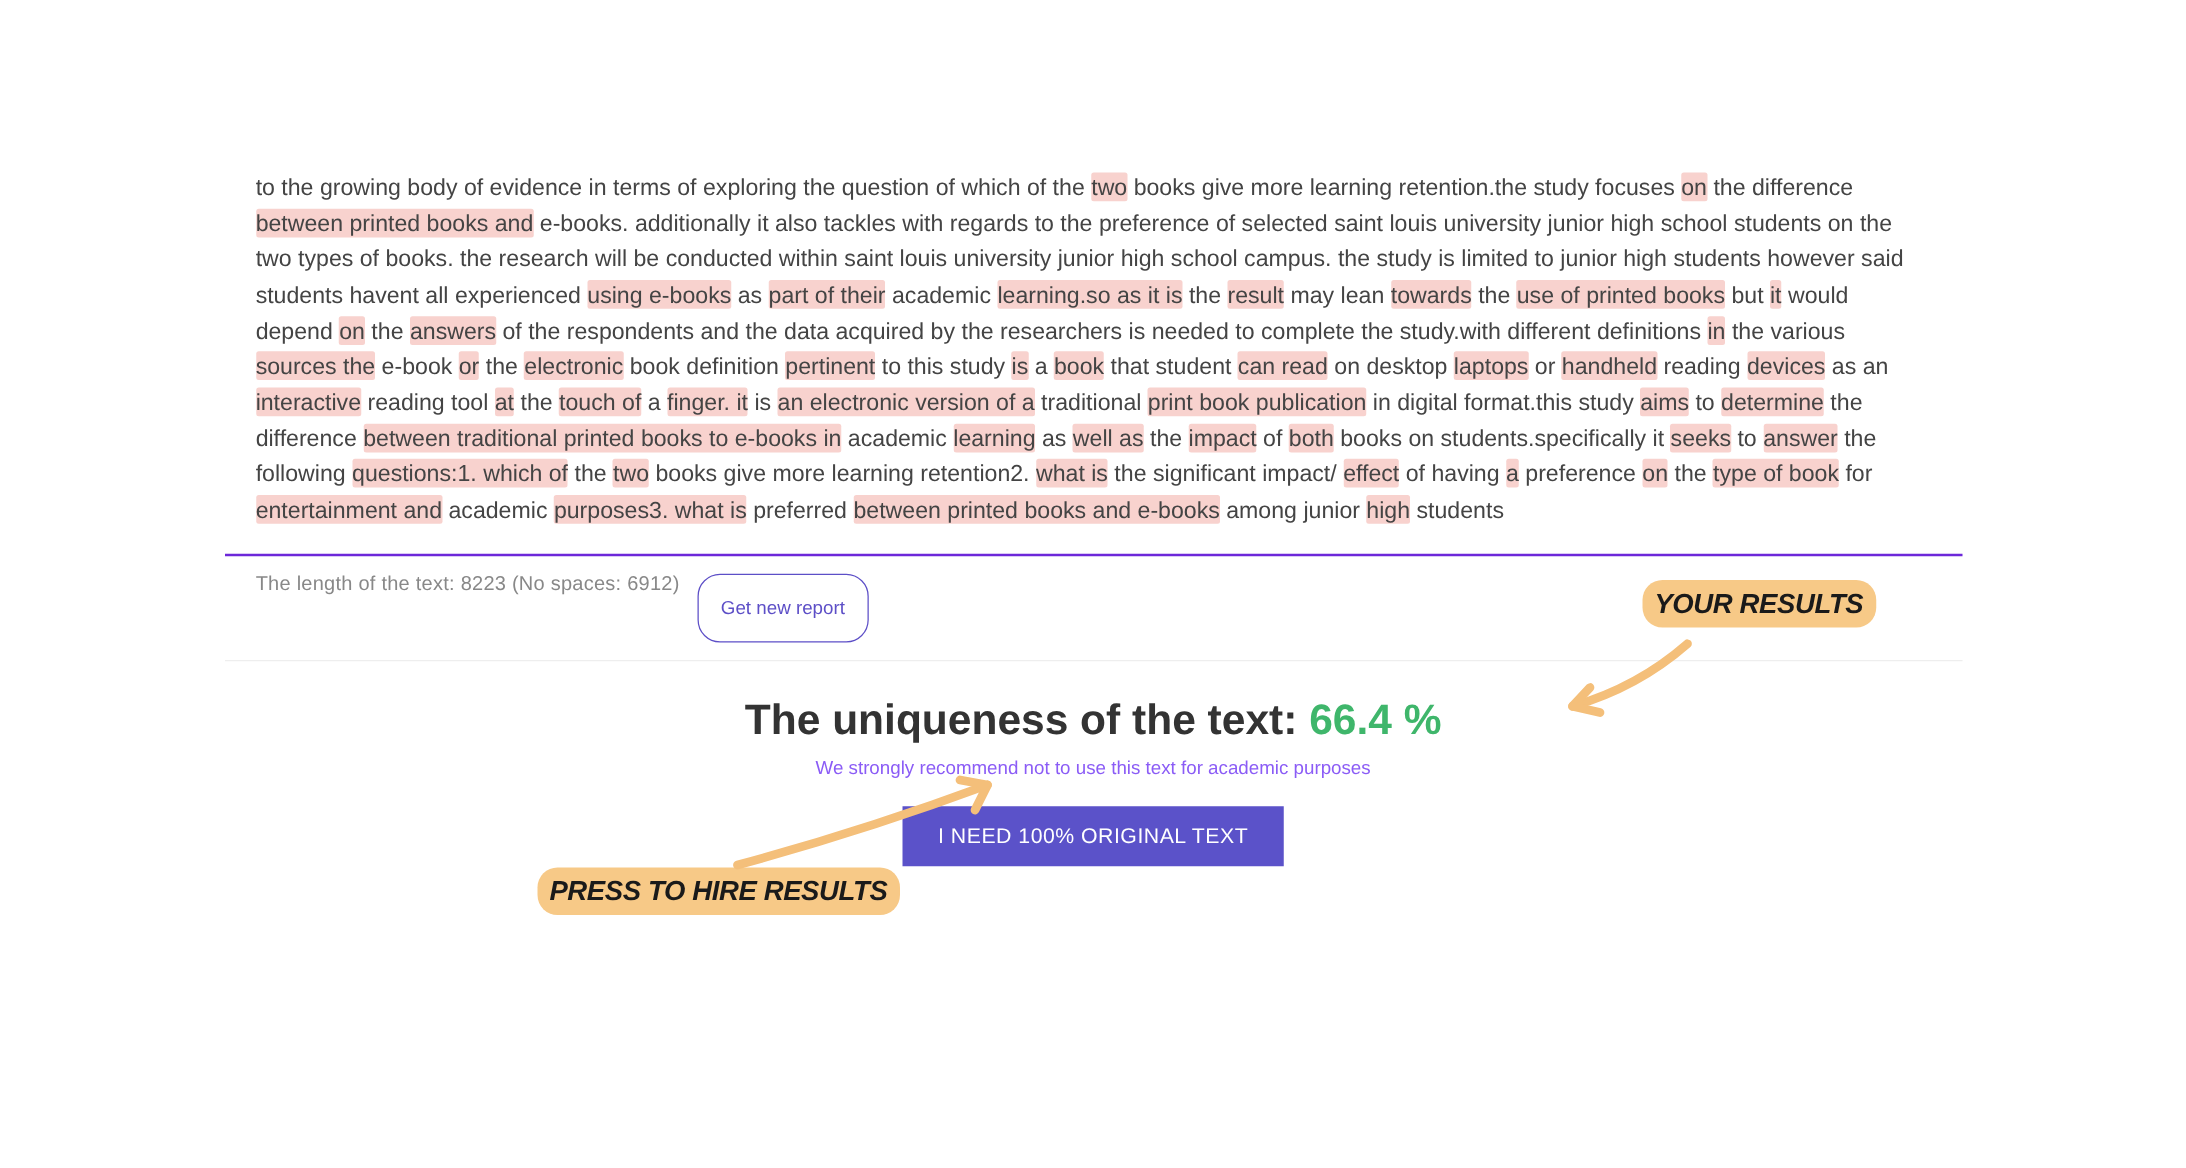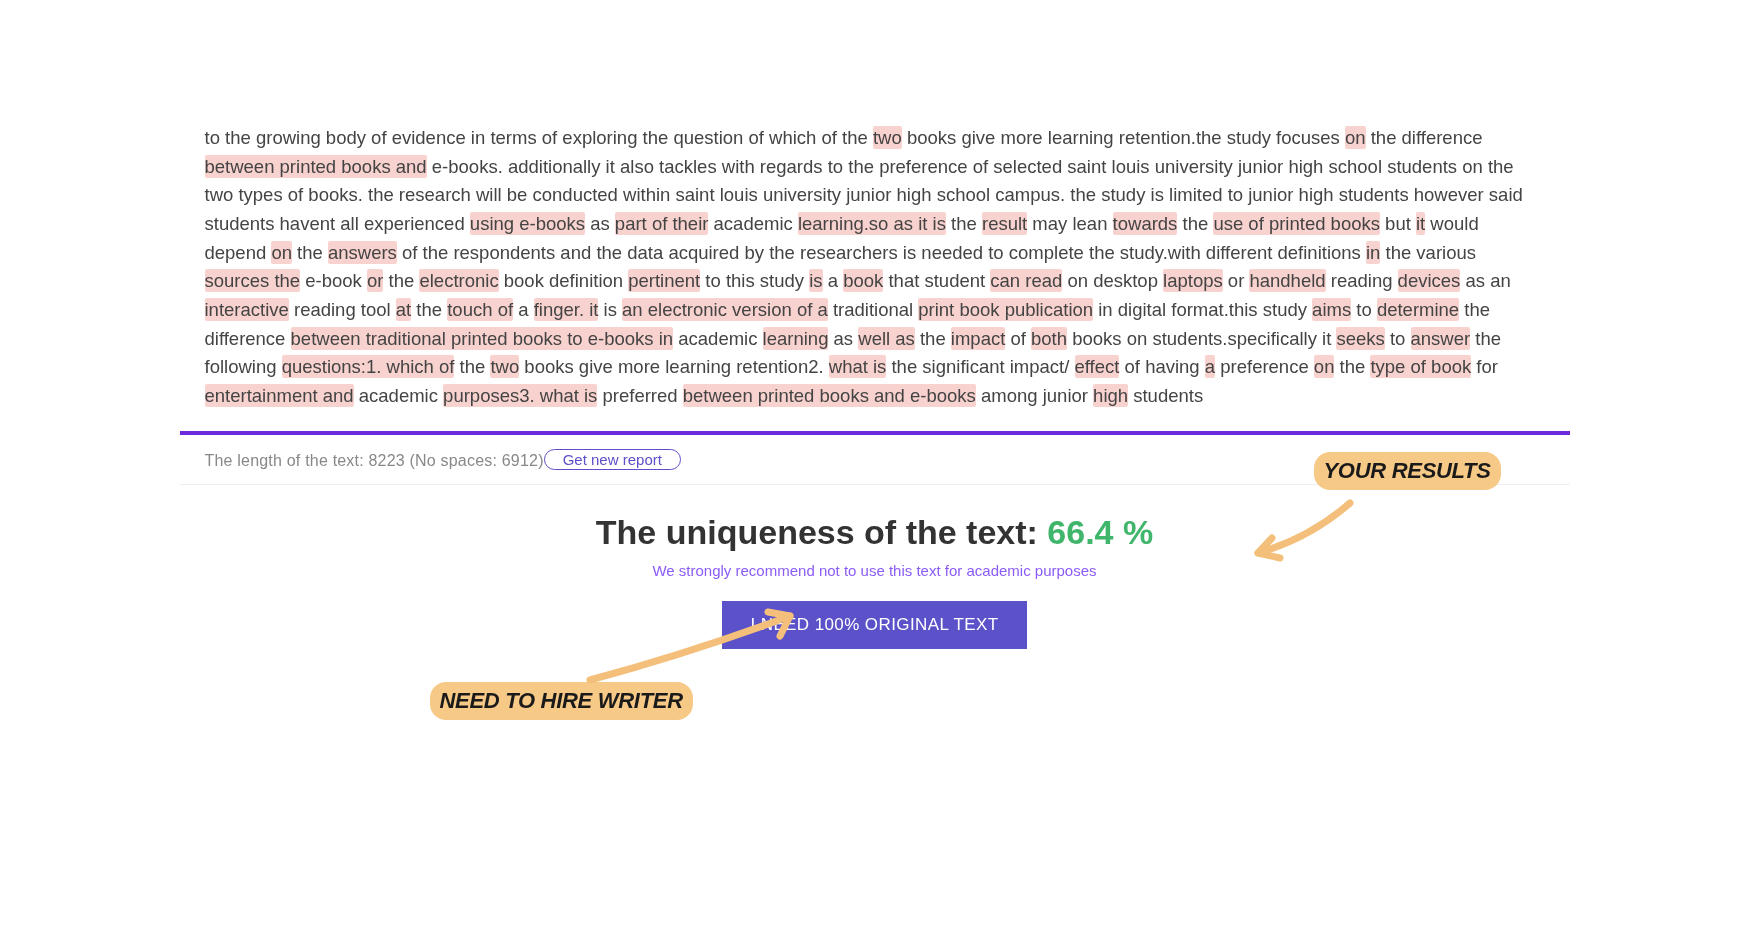--- a/index.html
+++ b/index.html
@@ -5,51 +5,52 @@
   * { box-sizing: border-box; margin: 0; padding: 0; }
   body {
     font-family: Arial, Helvetica, sans-serif;
     background: #ffffff;
     width: 1749px;
     min-height: 934px;
     position: relative;
   }
   .container {
     width: 1390px;
-    margin: 4px auto;
+    margin: 16px auto;
     position: relative;
   }
   .text-panel {
     padding: 120px 25px 20px 25px;
     color: #444;
     font-size: 18.5px;
     line-height: 1.55;
     background: #fff;
   }
   .hl {
     background: #f8d2ce;
     border-radius: 2px;
     padding: 1px 0;
   }
   .info-bar {
-    border-top: 4px solid #6d28d9;
+    border-top: 2px solid #6d28d9;
     padding: 14px 25px;
     display: flex;
-    align-items: flex-end;
+    align-items: flex-start;
+    gap: 14px;
   }
   .length-text {
     color: #888;
     font-size: 16px;
     letter-spacing: 0.2px;
   }
   .new-report-btn {
     border: 1.5px solid #5d4fc7;
     background: #fff;
     color: #5d4fc7;
-    padding: 1px 18px;
+    padding: 18px 18px;
     border-radius: 18px;
     font-size: 15px;
     cursor: pointer;
   }
   .result-panel {
     border-top: 1px solid #eee;
     padding: 28px 25px 36px 25px;
     text-align: center;
   }
   .uniq-line {
@@ -114,20 +115,20 @@
     <button class="original-btn">I NEED 100% ORIGINAL TEXT</button>
   </div>
 
   <div class="annotation" style="top:448px; left:1134px;">YOUR RESULTS</div>
 
   <svg class="arrow" style="top:494px; left:1060px;" width="120" height="70">
     <path d="M110 5 Q 70 40 18 55" stroke="#f4bf7a" stroke-width="7" fill="none" stroke-linecap="round"></path>
     <path d="M18 55 L32 40 M18 55 L40 60" stroke="#f4bf7a" stroke-width="7" fill="none" stroke-linecap="round"></path>
   </svg>
 
-  <div class="annotation" style="top:678px; left:250px;">NEED TO HIRE WRITER</div>
+  <div class="annotation" style="top:678px; left:250px;">PRESS TO HIRE RESULTS</div>
 
   <svg class="arrow" style="top:594px; left:390px;" width="240" height="90">
     <path d="M20 82 Q 120 55 220 18" stroke="#f4bf7a" stroke-width="7" fill="none" stroke-linecap="round"></path>
     <path d="M220 18 L198 14 M220 18 L210 38" stroke="#f4bf7a" stroke-width="7" fill="none" stroke-linecap="round"></path>
   </svg>
 
 </div>
 
 </body></html>

